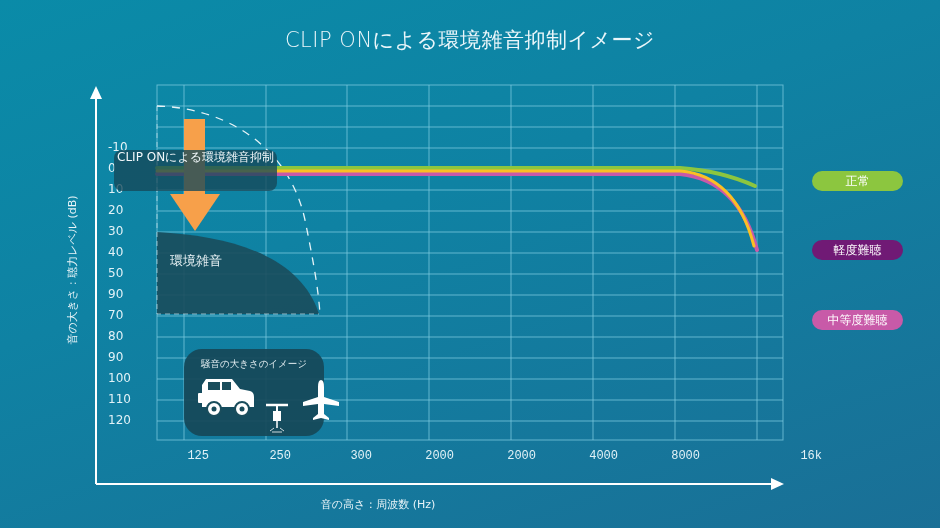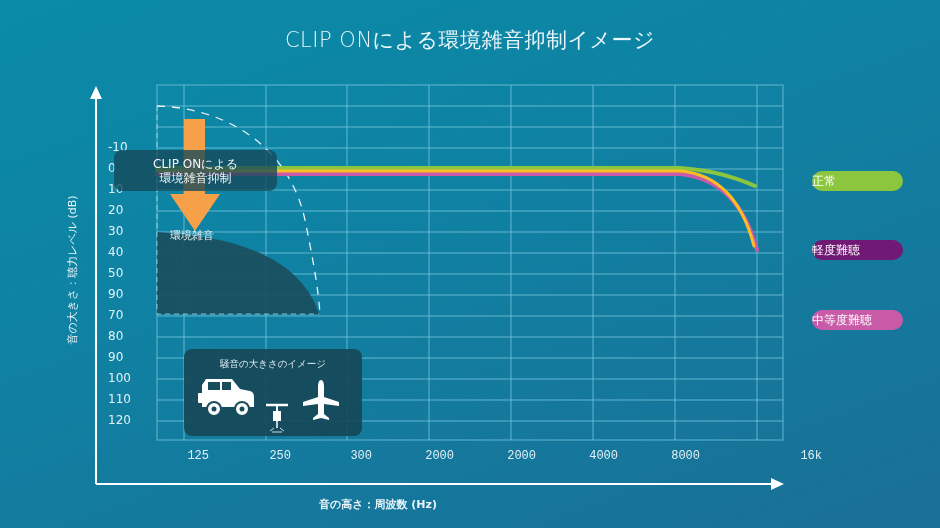--- a/index.html
+++ b/index.html
@@ -18,42 +18,42 @@
       position: absolute; font-size: 12px; color: #e2f2f7;
     }
     .ytick { width: 40px; text-align: left; left: 108px; }
     .xtick { width: 50px; text-align: right; top: 449px; font-family: Liberation Mono, monospace; }
     .ylabel {
       position: absolute; left: 72px; top: 270px; font-size: 11px; color: #e8f4f8;
       transform: translate(-50%, -50%) rotate(-90deg); white-space: nowrap;
     }
     .xlabel {
       position: absolute; left: 0; width: 756px; text-align: center; top: 497px;
-      font-size: 11px; color: #e8f4f8; font-weight: bold;
+      font-size: 11px; color: #e8f4f8;
     }
     .clip-box {
       position: absolute; left: 114px; top: 150px; width: 163px; height: 41px;
       background: rgba(22, 72, 88, 0.78); border-radius: 8px;
       font-size: 12px; line-height: 14px; text-align: center; color: #f2f8fa;
-      display: flex; flex-direction: column; justify-content: center;
+      display: flex; flex-direction: row; justify-content: center;
     }
     .noise-label {
-      position: absolute; left: 170px; top: 228px; font-size: 11px; color: #e8f2f5;
+      position: absolute; left: 170px; top: 252px; font-size: 13px; color: #e8f2f5;
     }
     .noise-panel {
-      position: absolute; left: 184px; top: 349px; width: 178px; height: 87px;
-      background: rgba(22, 72, 88, 0.92); border-radius: 8px;
+      position: absolute; left: 184px; top: 349px; width: 140px; height: 87px;
+      background: rgba(22, 72, 88, 0.92); border-radius: 18px;
     }
     .noise-panel .ptitle {
       position: absolute; left: 0; width: 100%; top: 9px; text-align: center;
       font-size: 9.5px; color: #dfeaee;
     }
     .legend-pill {
       position: absolute; left: 812px; width: 91px; height: 20px; border-radius: 10px;
-      font-size: 12px; line-height: 20px; color: #ffffff;
+      font-size: 12px; text-align: center; line-height: 20px; color: #ffffff;
     }
   </style>
 </head>
 <body>
 
 <div class="title">CLIP ONによる環境雑音抑制イメージ</div>
 
 <svg class="chart" width="940" height="528" viewBox="0 0 940 528">
   <defs>
     <linearGradient id="rainbow" x1="0" y1="0" x2="0" y2="1">

